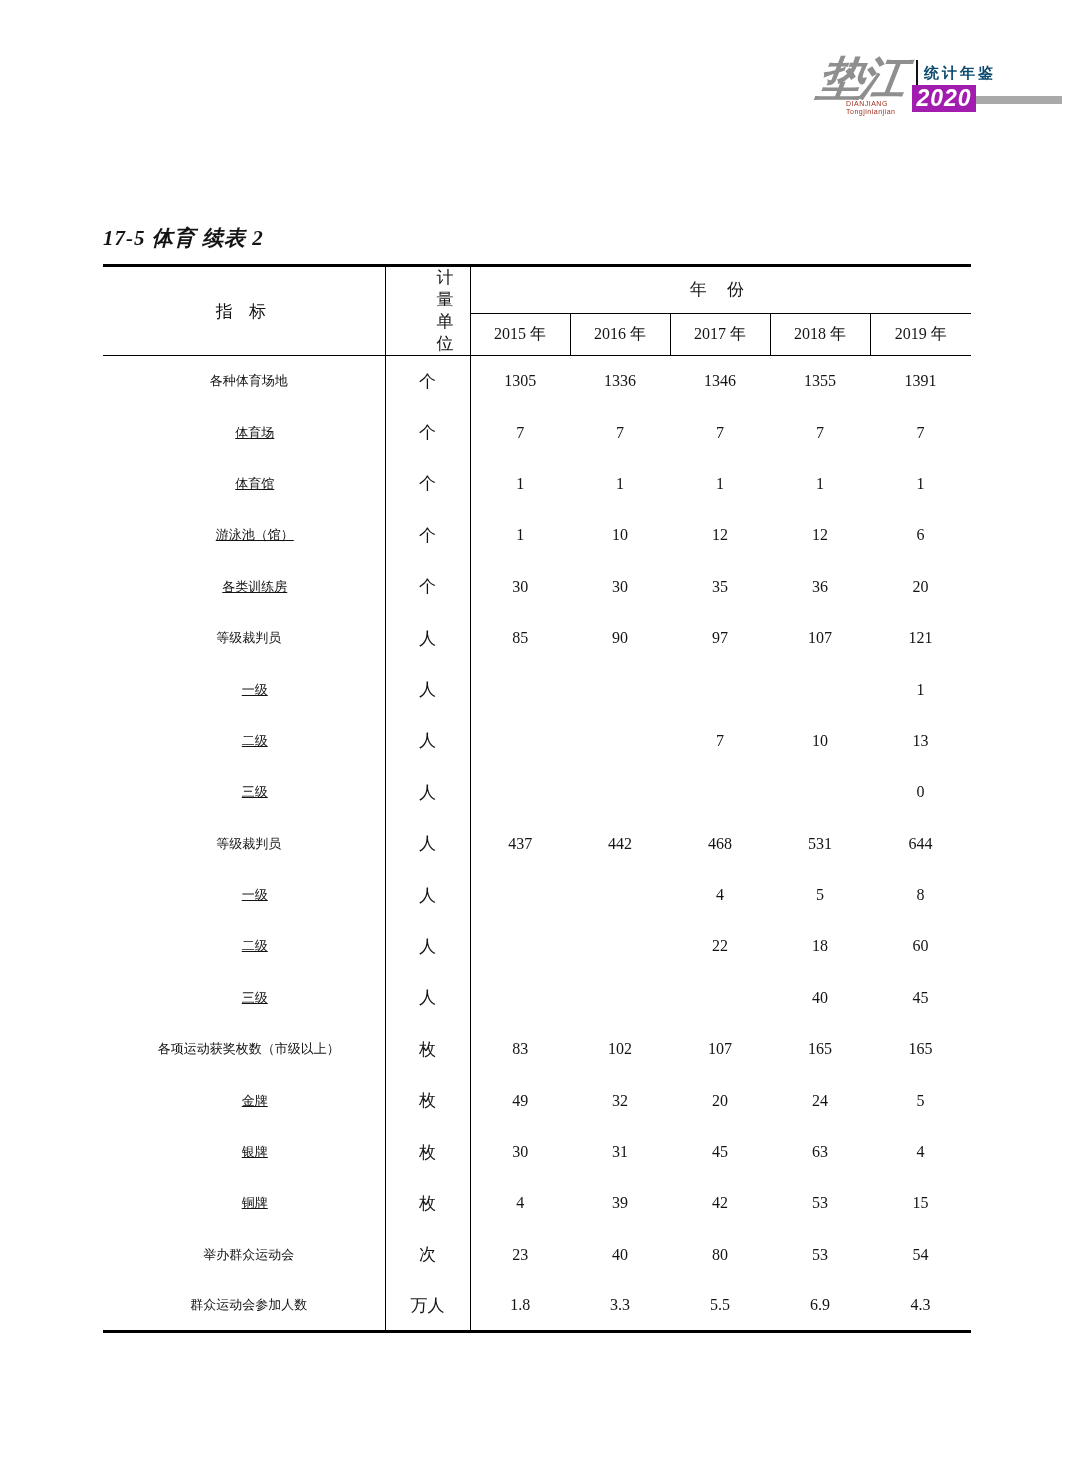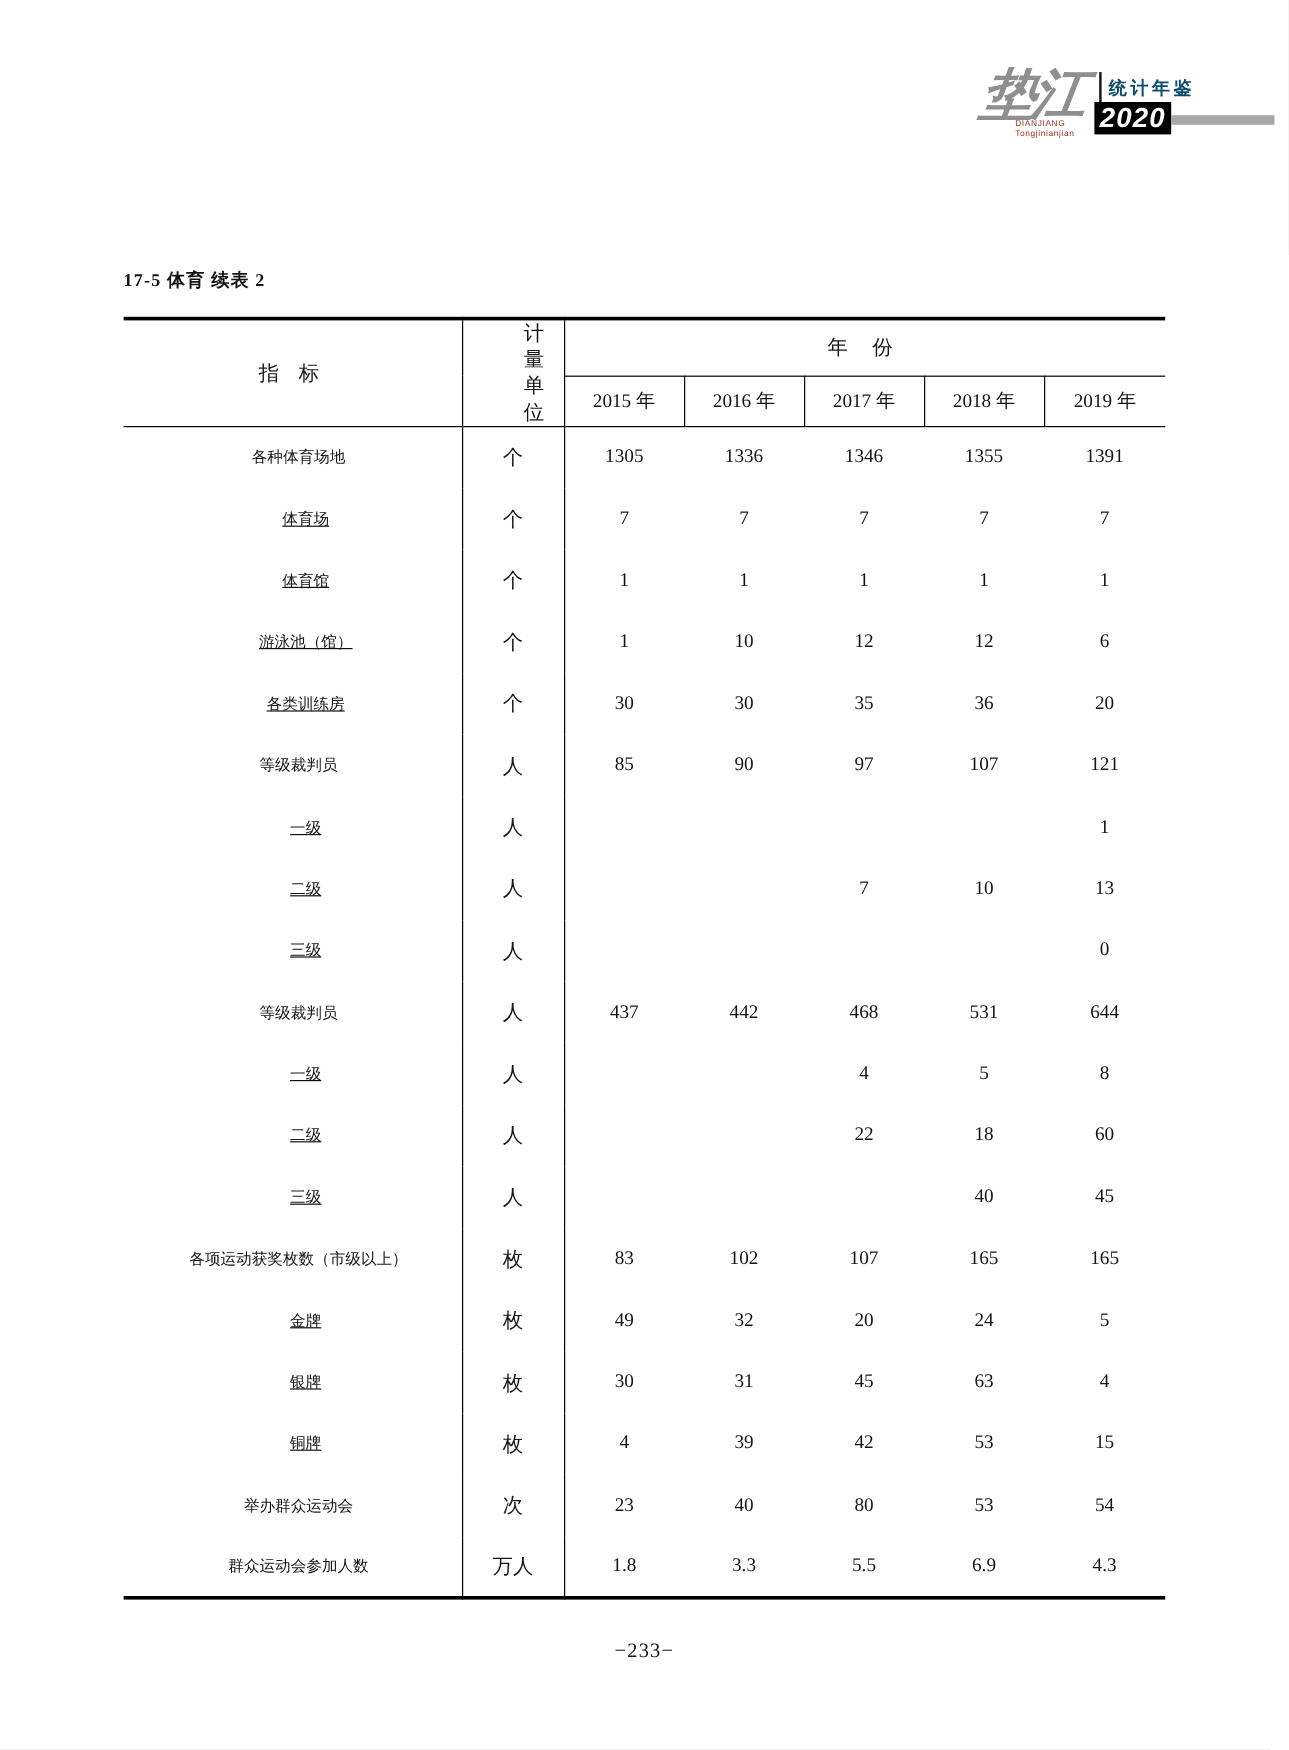--- a/index.html
+++ b/index.html
@@ -32,32 +32,32 @@
     width: 70px; line-height: 8px;
   }
   .logo-divider { position: absolute; left: 98px; top: 8px; width: 2px; height: 30px; background: #111; }
   .logo-name {
     position: absolute; left: 106px; top: 12px;
     font-family: "Liberation Sans", sans-serif;
     font-weight: bold; font-size: 15px; letter-spacing: 3px; color: #0c4a6e;
   }
   .logo-yearbox {
     position: absolute; left: 94px; top: 33px; width: 64px; height: 27px;
-    background: #000000; color: #fff;
+    background: #a21caf; color: #fff;
     font-family: "Liberation Sans", sans-serif;
     font-weight: bold; font-style: italic; font-size: 23px;
     display: flex; align-items: center; justify-content: center;
     letter-spacing: 1px;
   }
   .logo-graybar { position: absolute; left: 158px; top: 44px; width: 86px; height: 8px; background: #a9a9a9; }
 
   
   .table-title {
     position: absolute; left: 103px; top: 224px;
-    font-size: 15px; font-weight: bold; letter-spacing: 1px;
+    font-size: 21px; font-weight: bold; letter-spacing: 1px; font-style: italic;
   }
 
   
   .stat-table {
     position: absolute; left: 103px; top: 264px;
     width: 868px;
     border-collapse: collapse;
     border-top: 3px solid #000;
     border-bottom: 3px solid #000;
     font-size: 17px;
@@ -293,15 +293,14 @@
           <td class="col-unit v-sep-r">万人</td>
           <td class="col-value">1.8</td>
           <td class="col-value">3.3</td>
           <td class="col-value">5.5</td>
           <td class="col-value">6.9</td>
           <td class="col-value">4.3</td>
         </tr>
       </tbody>
   </table>
 
-  <div class="page-number">−233−</div>
 
 </div>
 
 </body></html>

